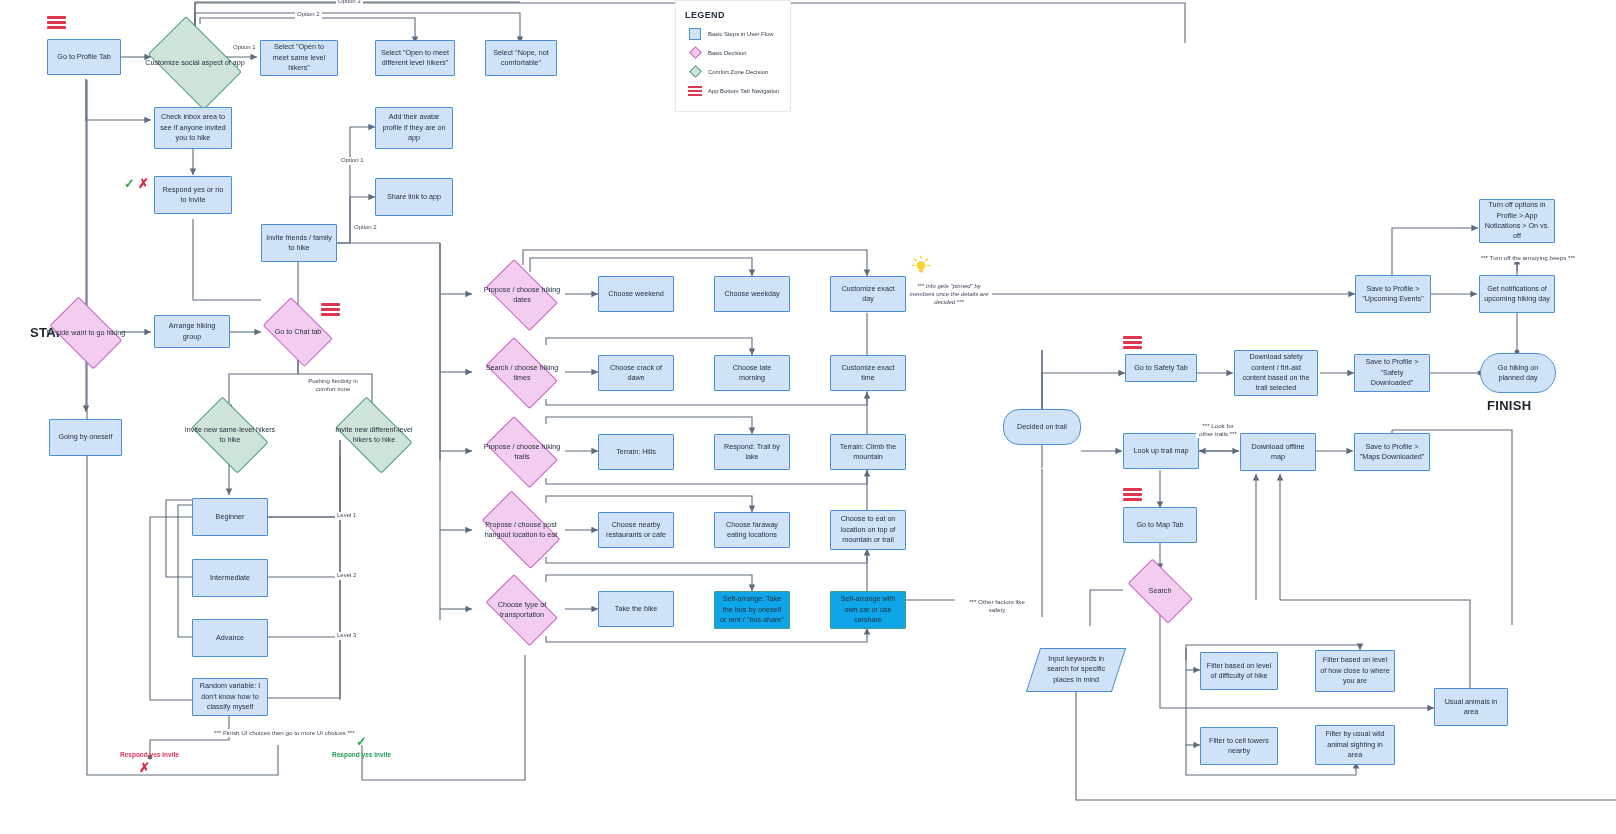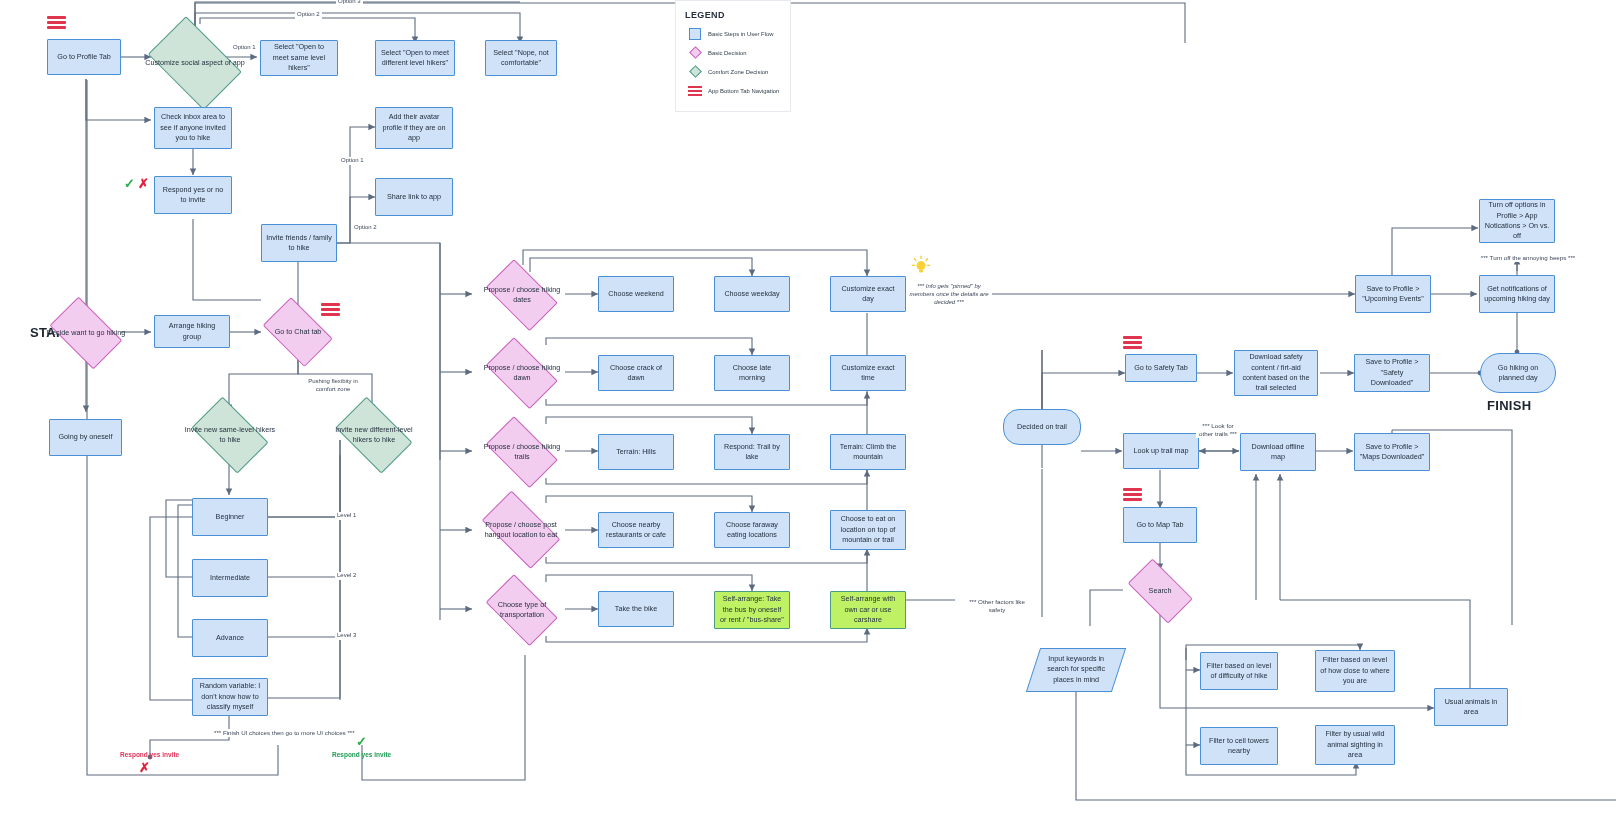--- a/index.html
+++ b/index.html
@@ -31,21 +31,21 @@
     line-height: 1.45;
     color: #24303f;
     padding: 2px 4px;
   }
   .box {
     background: #cfe2f7;
     border: 1px solid #4a90d9;
     border-radius: 1px;
   }
   .box-green {
-    background: #bef264;
+    background: #0ea5e9;
     border: 1px solid #4a9a85;
     border-radius: 1px;
   }
   .rounded {
     background: #cfe2f7;
     border: 1px solid #4a90d9;
     border-radius: 22px;
   }
   .para {
     background: #cfe2f7;
@@ -435,21 +435,21 @@
     </div>
   <div class="node box" style="left:714px; top:276px; width:76px; height:36px;">
       <span>Choose weekday</span>
     </div>
   <div class="node box" style="left:830px; top:276px; width:76px; height:36px;">
       <span>Customize exact day</span>
     </div>
 
   <div class="diamond-wrap d-pink" style="left:478px; top:345px; width:88px; height:56px;">
     <div class="diamond-shape"></div>
-    <div class="diamond-label">Propose / choose hiking dawn</div>
+    <div class="diamond-label">Search / choose hiking times</div>
   </div>
   <div class="node box" style="left:598px; top:355px; width:76px; height:36px;">
       <span>Choose crack of dawn</span>
     </div>
   <div class="node box" style="left:714px; top:355px; width:76px; height:36px;">
       <span>Choose late morning</span>
     </div>
   <div class="node box" style="left:830px; top:355px; width:76px; height:36px;">
       <span>Customize exact time</span>
     </div>

